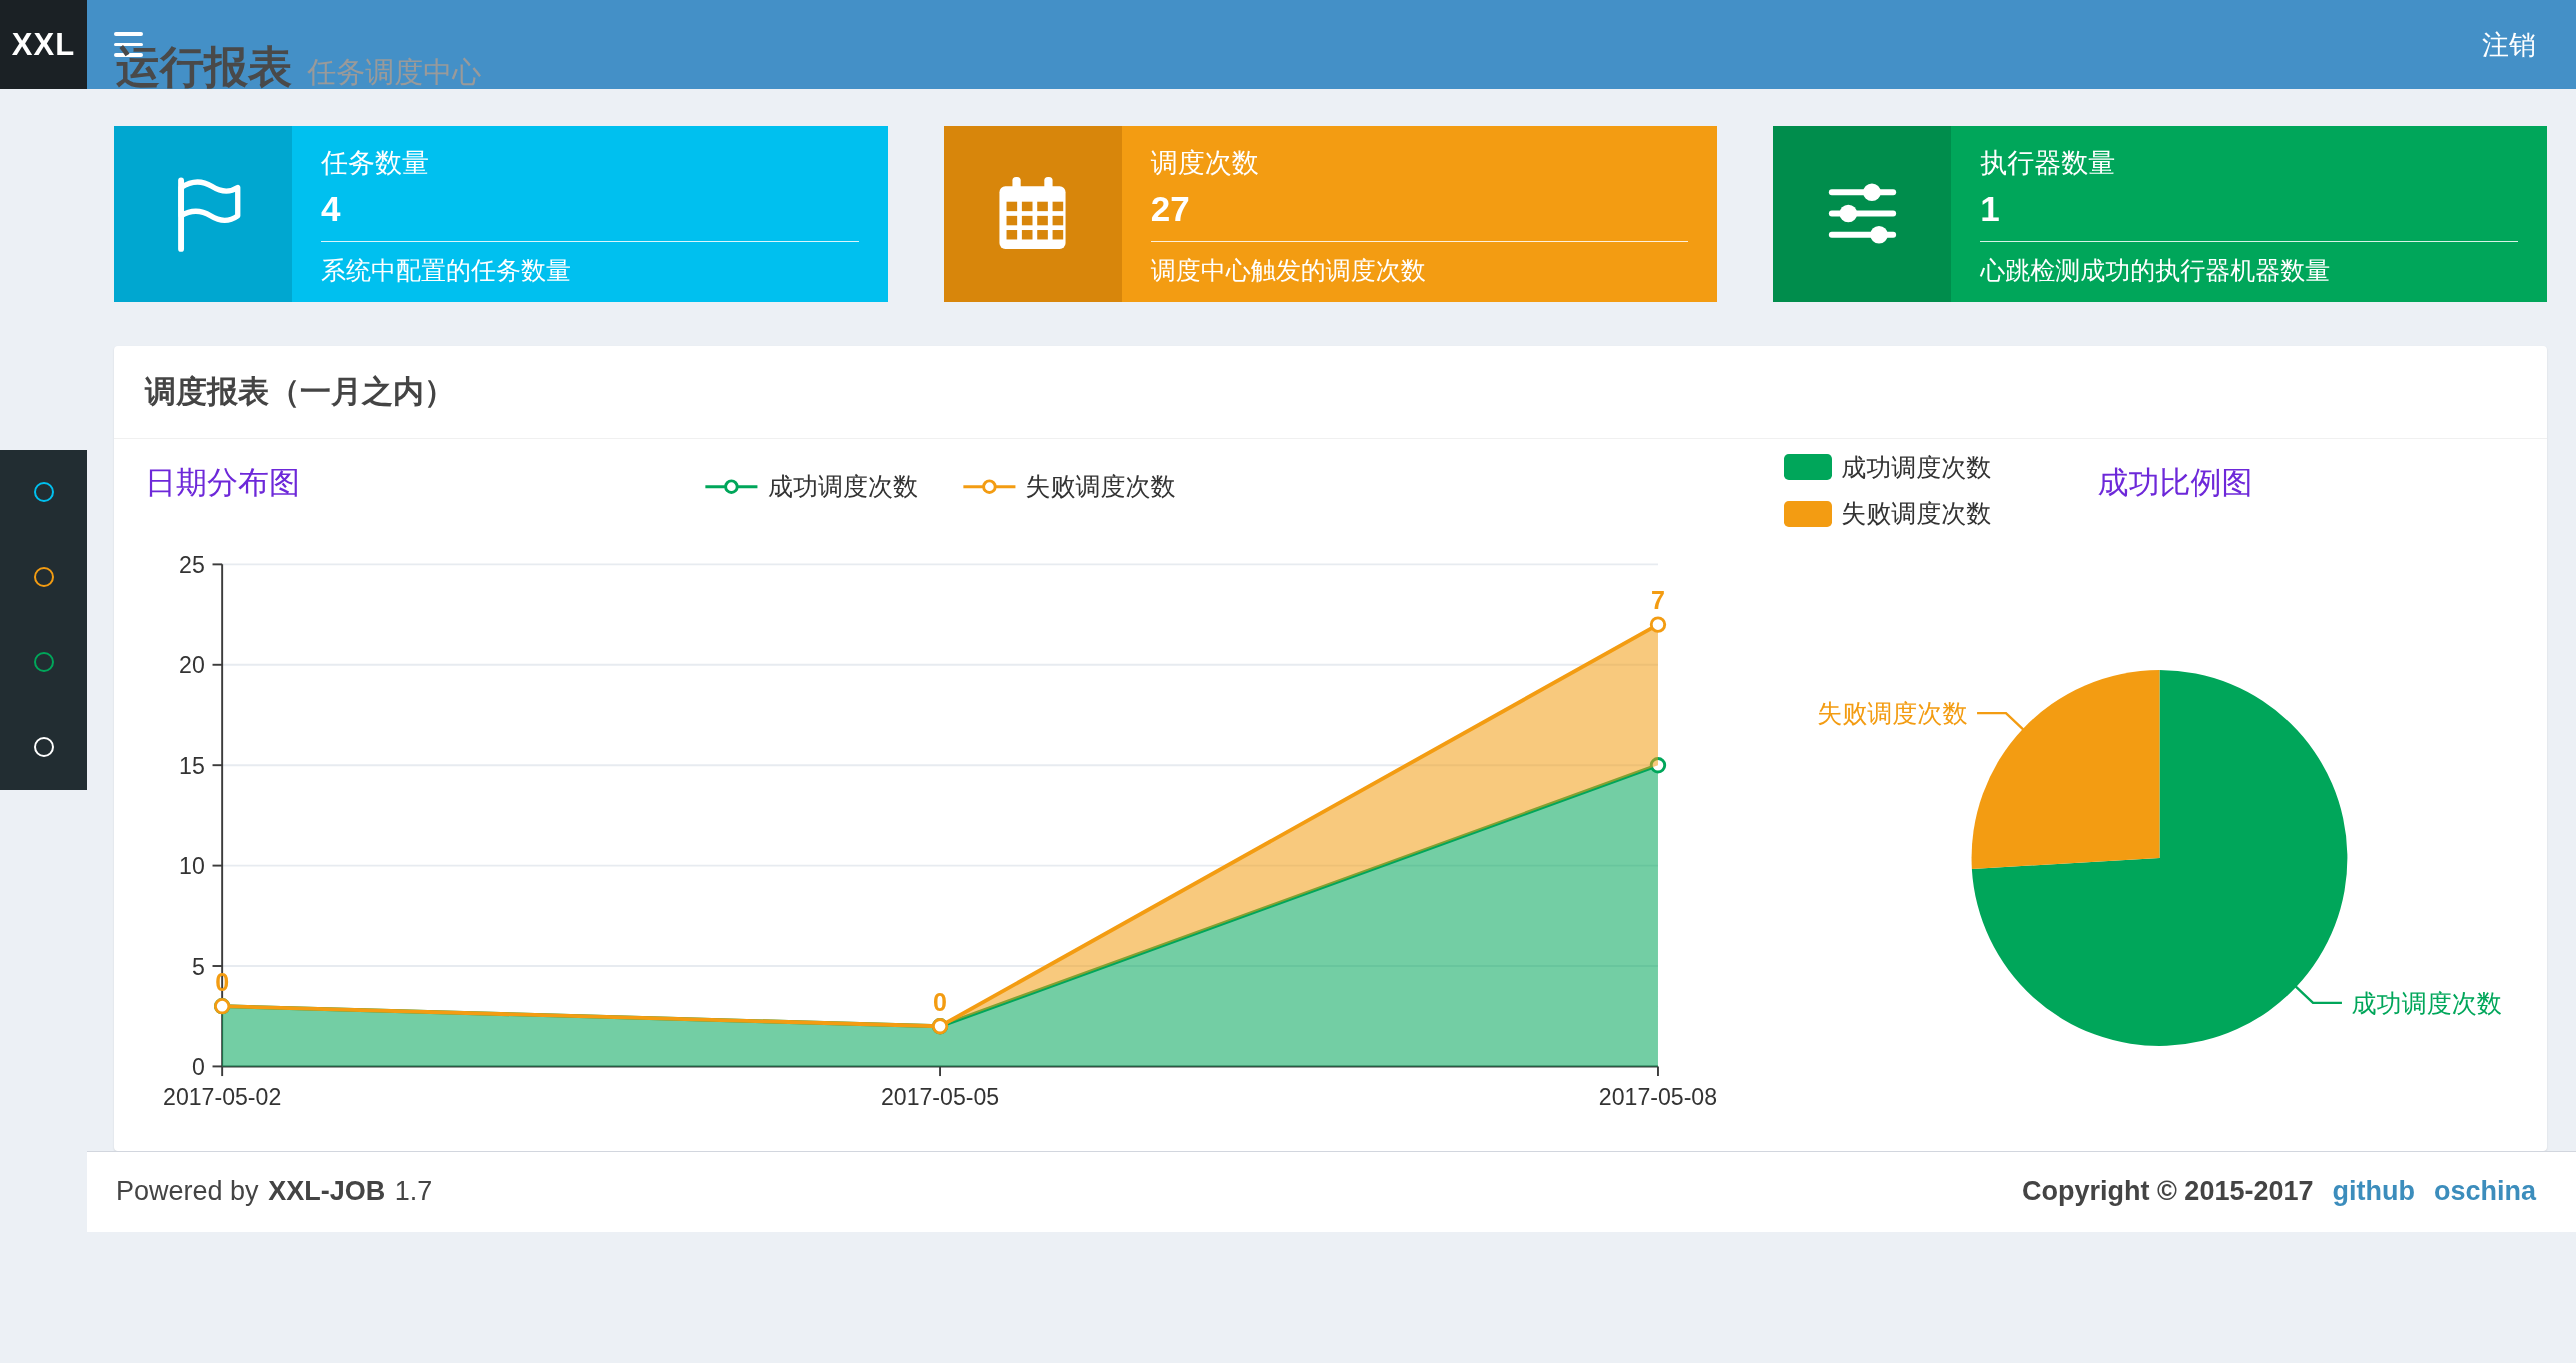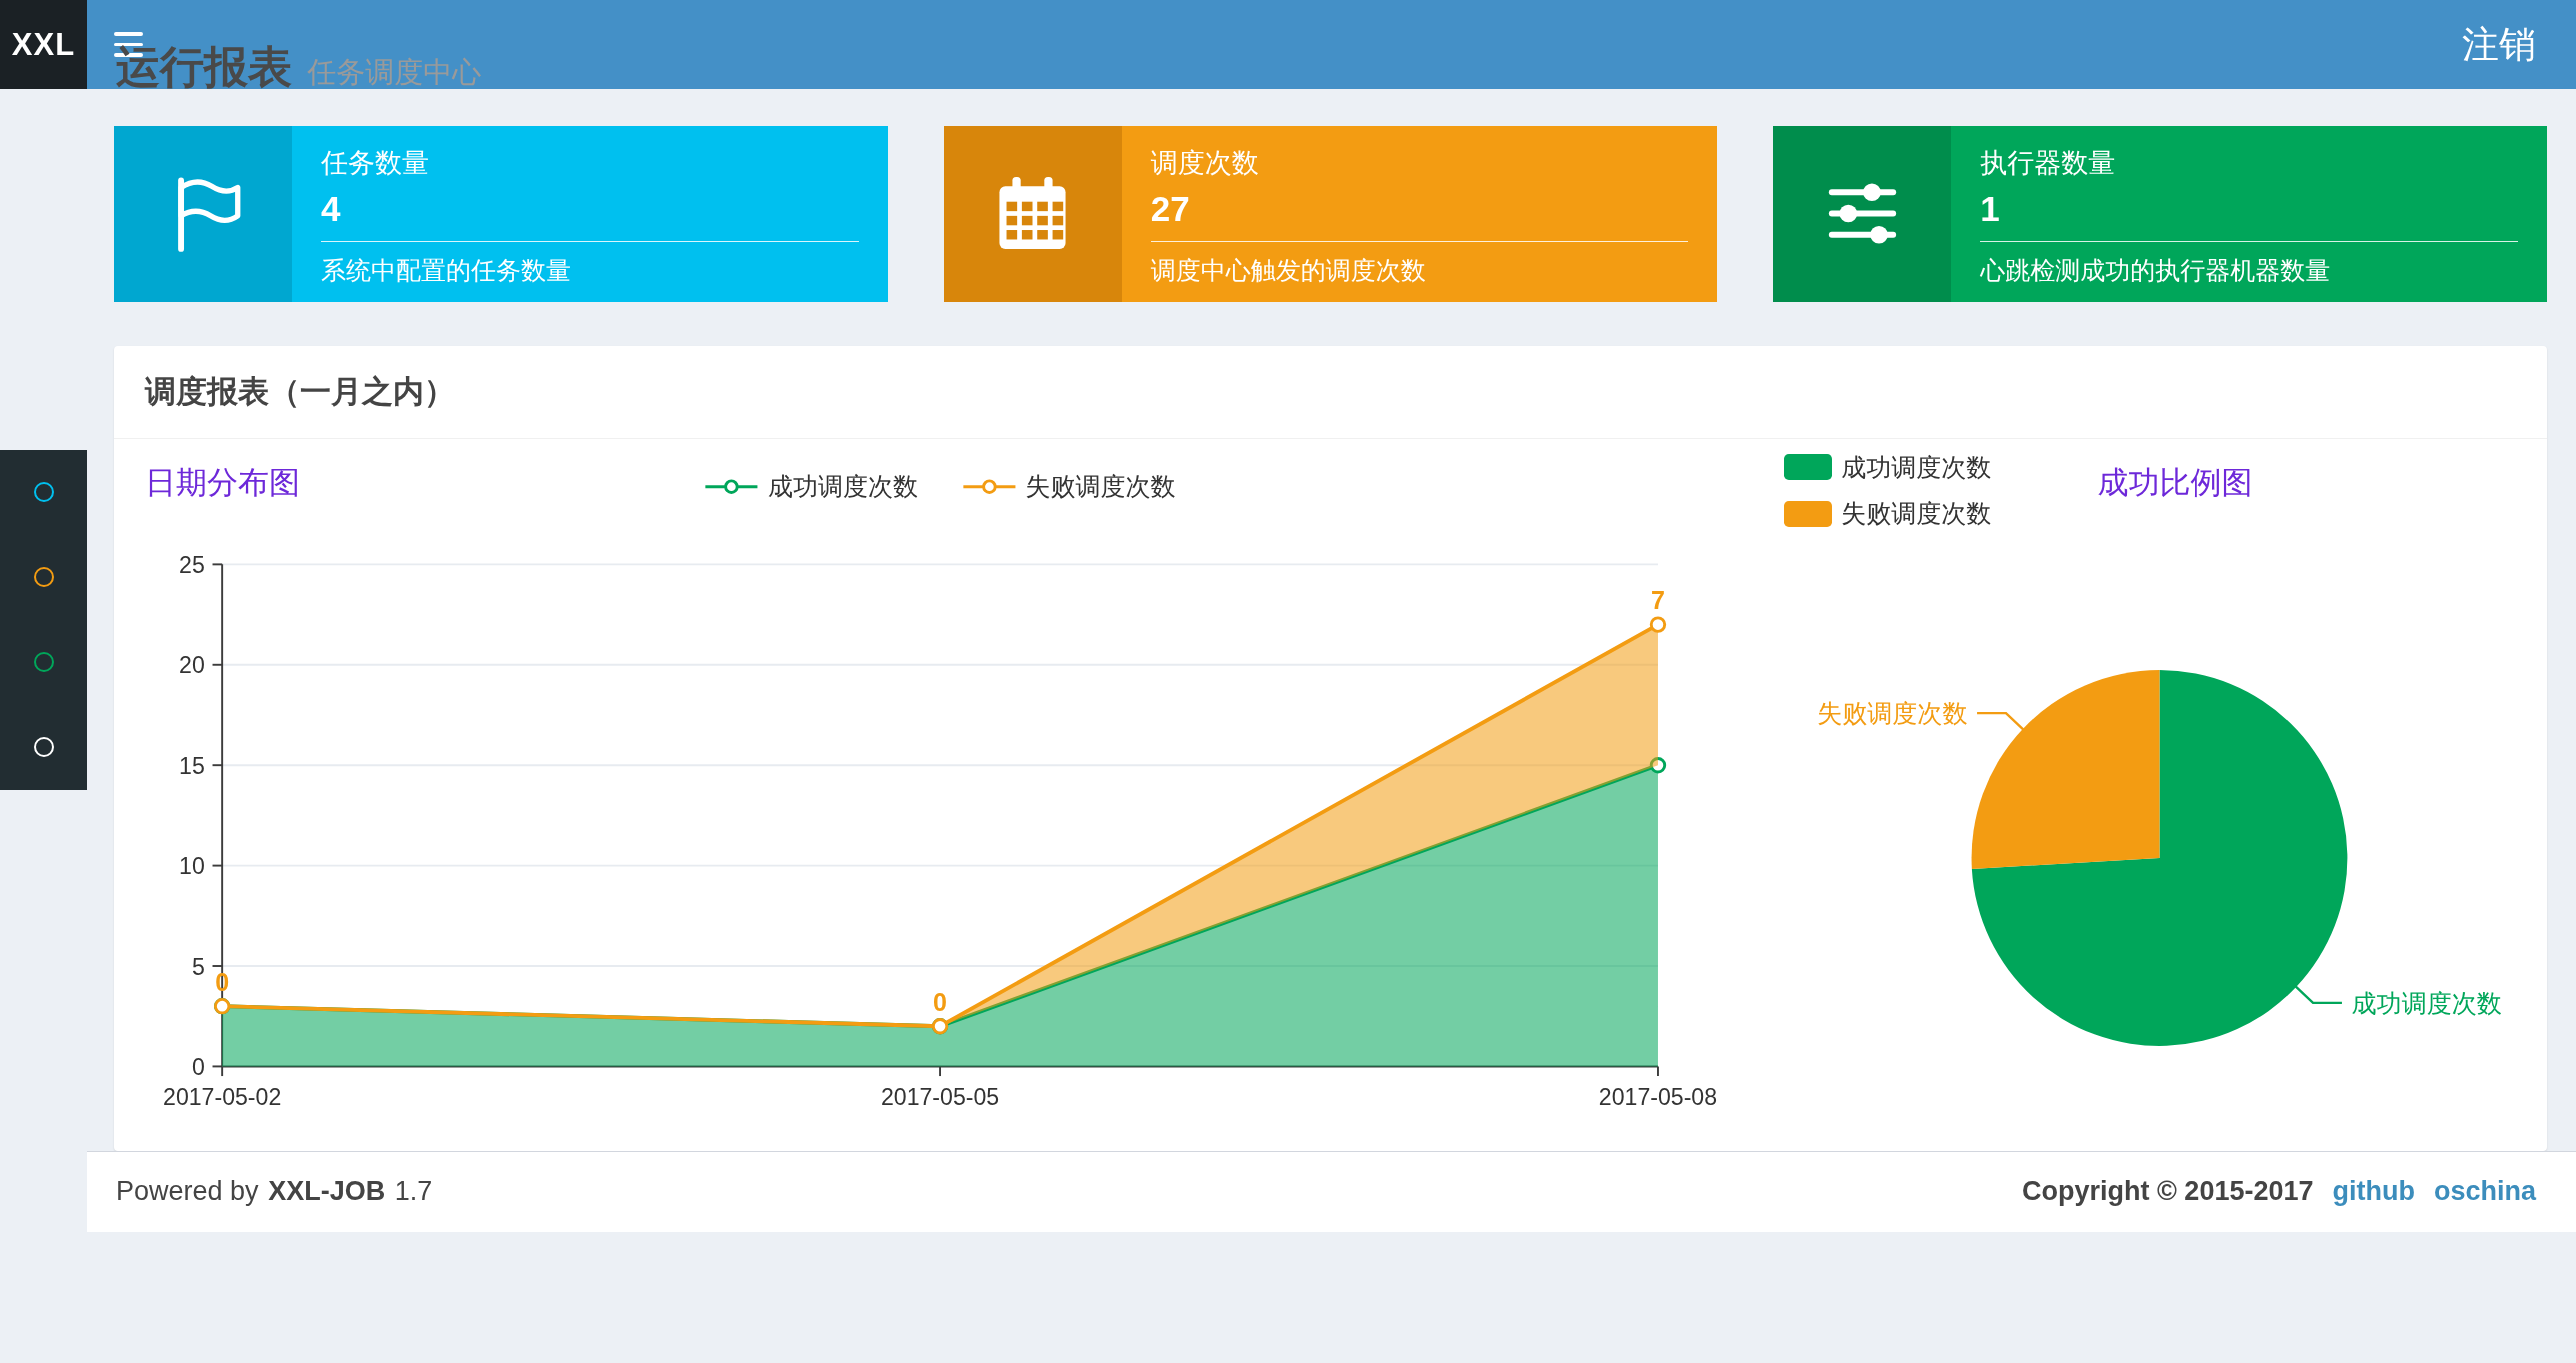--- a/index.html
+++ b/index.html
@@ -10,21 +10,21 @@
   }
   .app { width:2576px; height:1150px; display:flex; flex-direction:column; }
 
   
   .navbar { height:89px; background:#4490c7; display:flex; align-items:stretch; flex-shrink:0; }
   .logo { width:87px; background:#1b2125; color:#fff; display:flex; align-items:center; justify-content:center;
           font-size:31px; font-weight:bold; letter-spacing:1px; text-decoration:none; cursor:pointer; }
   .hamburger { width:83px; display:flex; align-items:center; justify-content:center; cursor:pointer; }
   .hbar { display:flex; flex-direction:column; gap:6.7px; }
   .hbar i { display:block; width:29px; height:3.9px; background:#fff; border-radius:1.9px; }
-  .logout { margin-left:auto; color:#fff; font-size:37px; display:flex; align-items:center;
+  .logout { margin-left:auto; color:#fff; font-size:27px; display:flex; align-items:center;
             padding:0 40px; text-decoration:none; cursor:pointer; }
 
   
   .main { flex:1; display:flex; min-height:0;align-items:center; }
   .sidebar { width:87px; background:#222d32; display:flex; flex-direction:column; flex-shrink:0; }
   .sidebar-item { height:85px; display:flex; align-items:center; justify-content:center; cursor:pointer; }
   .ring { width:20px; height:20px; border:2.9px solid #fff; border-radius:50%; }
 
   .right-col { flex:1; display:flex; flex-direction:column; min-width:0; }
   .content { flex:1; padding:25px 29px 0 27px; }

